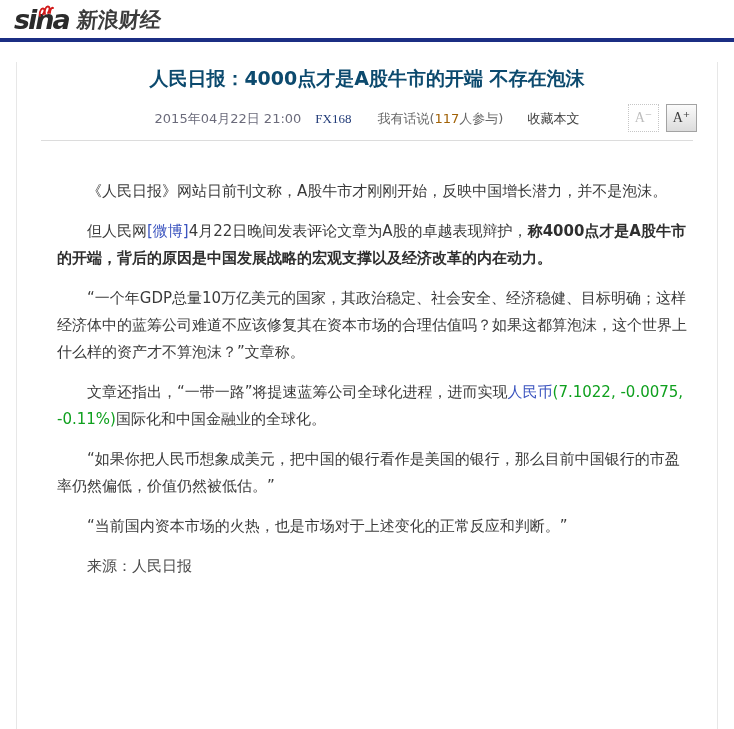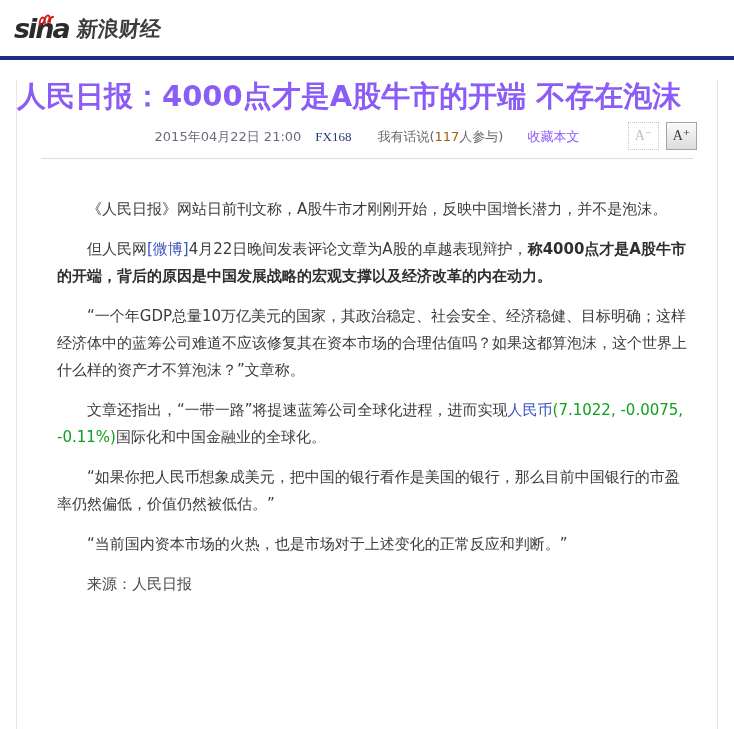--- a/index.html
+++ b/index.html
@@ -1,46 +1,46 @@
 <!DOCTYPE html>
 <html><head>
 <meta charset="utf-8">
 <style>
   * { margin:0; padding:0; box-sizing:border-box; }
   html,body { width:734px; height:729px; overflow:hidden; background:#ffffff;
               font-family:"DejaVu Sans","Liberation Sans",sans-serif; }
 
   
-  .site-header { height:56px; display:flex; align-items:center; padding-left:14px; }
+  .site-header { height:38px; display:flex; align-items:center; padding-left:14px; }
   .logo { display:flex; align-items:flex-end; cursor:pointer; position:relative; }
   .logo-mark { position:absolute; left:24px; top:-4px; }
   .logo-sina { font-size:27px; font-weight:bold; font-style:italic; color:#2b2b2b;
                letter-spacing:-2px; line-height:1; }
   .logo-cn { font-size:21px; font-weight:bold; color:#3c3c3c; margin-left:8px;
              transform:skewX(-6deg); line-height:1.1; }
   .breadcrumb { margin-left:46px; font-size:13px; color:#233f7d; padding-bottom:2px;}
   .breadcrumb a { color:#233f7d; text-decoration:none; cursor:pointer; }
   .breadcrumb .sep { margin:0 6px; color:#233f7d; }
 
   .blue-bar { height:4px; background:#1b2e83; width:734px; }
 
   
   .content { margin:0 16px; border-left:1px solid #e7e7e7; border-right:1px solid #e7e7e7;
              min-height:687px; }
 
-  .title { margin-top:20px; font-size:29px; line-height:32px;
-           color:#8b5cf6; font-weight:bold; }
+  .title { margin-top:20px; text-align:center; font-size:19px; line-height:32px;
+           color:#0c4a6e; font-weight:bold; }
 
   .meta { position:relative; margin-top:10px; height:30px; text-align:center;
           font-size:13px; color:#666; line-height:30px; }
   .meta .date { color:#6b6b7b; margin-right:14px; }
   .meta .source { color:#203a77; text-decoration:none; margin-right:26px; cursor:pointer;font-family:Liberation Serif, serif; }
   .meta .comments { color:#666; margin-right:24px; cursor:pointer; }
   .meta .red { color:#a16207; }
-  .meta .fav { color:#8b5cf6; text-decoration:none; cursor:pointer; }
+  .meta .fav { color:#404040; text-decoration:none; cursor:pointer; }
   .font-btns { position:absolute; right:20px; top:0; display:flex; gap:7px; }
   .font-btn { width:31px; height:28px; font-size:14px; line-height:1;
               font-family:"Liberation Serif","DejaVu Serif",serif; cursor:pointer; }
   .btn-dec { border:1px dotted #c6c6c6; background:#fff; color:#bdbdbd; }
   .btn-inc { border:1px solid #a3a3a3; background:linear-gradient(#fbfbfb,#dcdcdc); color:#3d3d3d; }
 
   .divider { border-bottom:1px solid #dcdcdc; margin:6px 24px 0 24px; }
 
   
   .body { padding:37px 24px 0 40px; font-size:15px; line-height:27px; color:#3a3a3a; }

